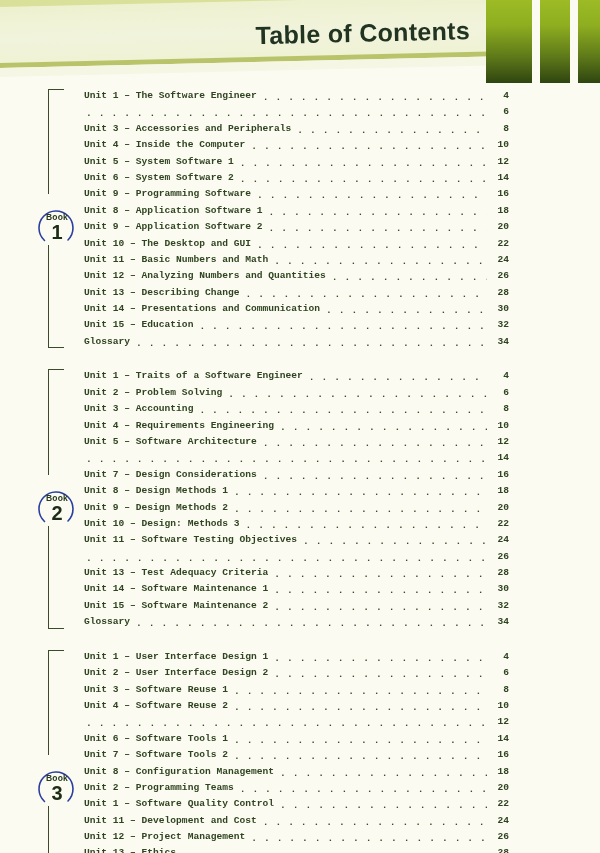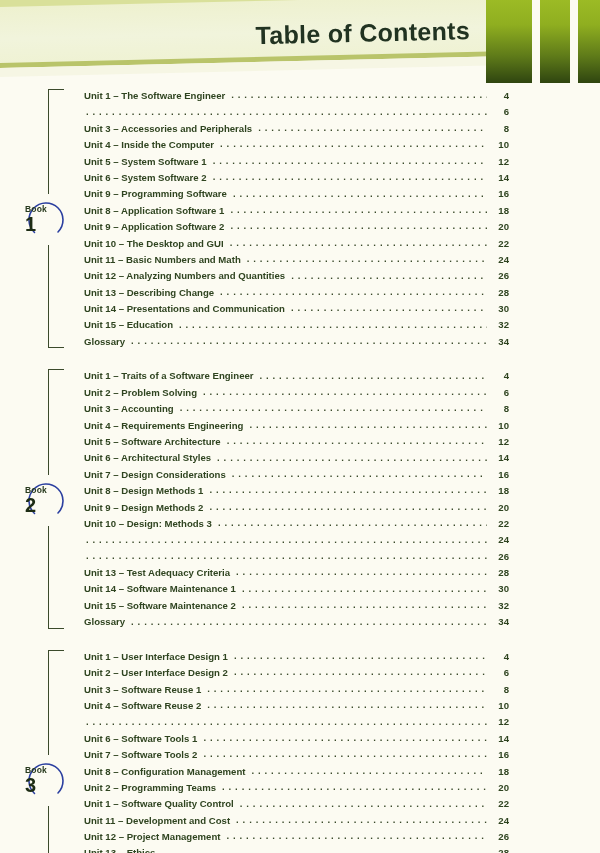--- a/index.html
+++ b/index.html
@@ -120,24 +120,25 @@
     border-top: 1.4px solid #3b4a2b;
   }
   .bracket-bot {
     border-left: 1.4px solid #3b4a2b;
     border-bottom: 1.4px solid #3b4a2b;
   }
 
   
   .book-badge {
     position: absolute;
-    left: 25px;
+    left: 35px;
     width: 44px;
     height: 44px;
-    text-align: left;
+    text-align: center;
+    margin-top: 8px;
   }
   .book-badge .ring {
     position: absolute;
     top: 0; left: 0;
     width: 44px;
     height: 44px;
   }
   .book-badge .bk-word {
     position: absolute;
     top: 7px;
@@ -167,21 +168,22 @@
   .entry {
     position: relative;
     height: 16.4px;
     line-height: 16.4px;
     font-size: 9.6px;
     font-weight: bold;
     color: #2f4420;
     white-space: nowrap;
     overflow: hidden;
     display: flex;
-    align-items: center;
+    align-items: flex-end;
+    font-family: Liberation Mono, monospace;
   }
   .entry .label {
     flex: 0 0 auto;
     padding-right: 4px;
   }
   .entry .leader {
     flex: 1 1 auto;
     overflow: hidden;
     height: 11px;
     position: relative;
@@ -351,21 +353,20 @@
             <span class="label">Unit 4 – Requirements Engineering</span>
             <span class="leader"></span>
             <span class="page">10</span>
           </div>
           <div class="entry">
             <span class="label">Unit 5 – Software Architecture</span>
             <span class="leader"></span>
             <span class="page">12</span>
           </div>
           <div class="entry">
-            <span class="label">Unit 6 – Architectural Styles</span>
             <span class="leader"></span>
             <span class="page">14</span>
           </div>
           <div class="entry">
             <span class="label">Unit 7 – Design Considerations</span>
             <span class="leader"></span>
             <span class="page">16</span>
           </div>
           <div class="entry">
             <span class="label">Unit 8 – Design Methods 1</span>
@@ -376,20 +377,21 @@
             <span class="label">Unit 9 – Design Methods 2</span>
             <span class="leader"></span>
             <span class="page">20</span>
           </div>
           <div class="entry">
             <span class="label">Unit 10 – Design: Methods 3</span>
             <span class="leader"></span>
             <span class="page">22</span>
           </div>
           <div class="entry">
+            <span class="label">Unit 11 – Software Testing Objectives</span>
             <span class="leader"></span>
             <span class="page">24</span>
           </div>
           <div class="entry">
             <span class="leader"></span>
             <span class="page">26</span>
           </div>
           <div class="entry">
             <span class="label">Unit 13 – Test Adequacy Criteria</span>
             <span class="leader"></span>

